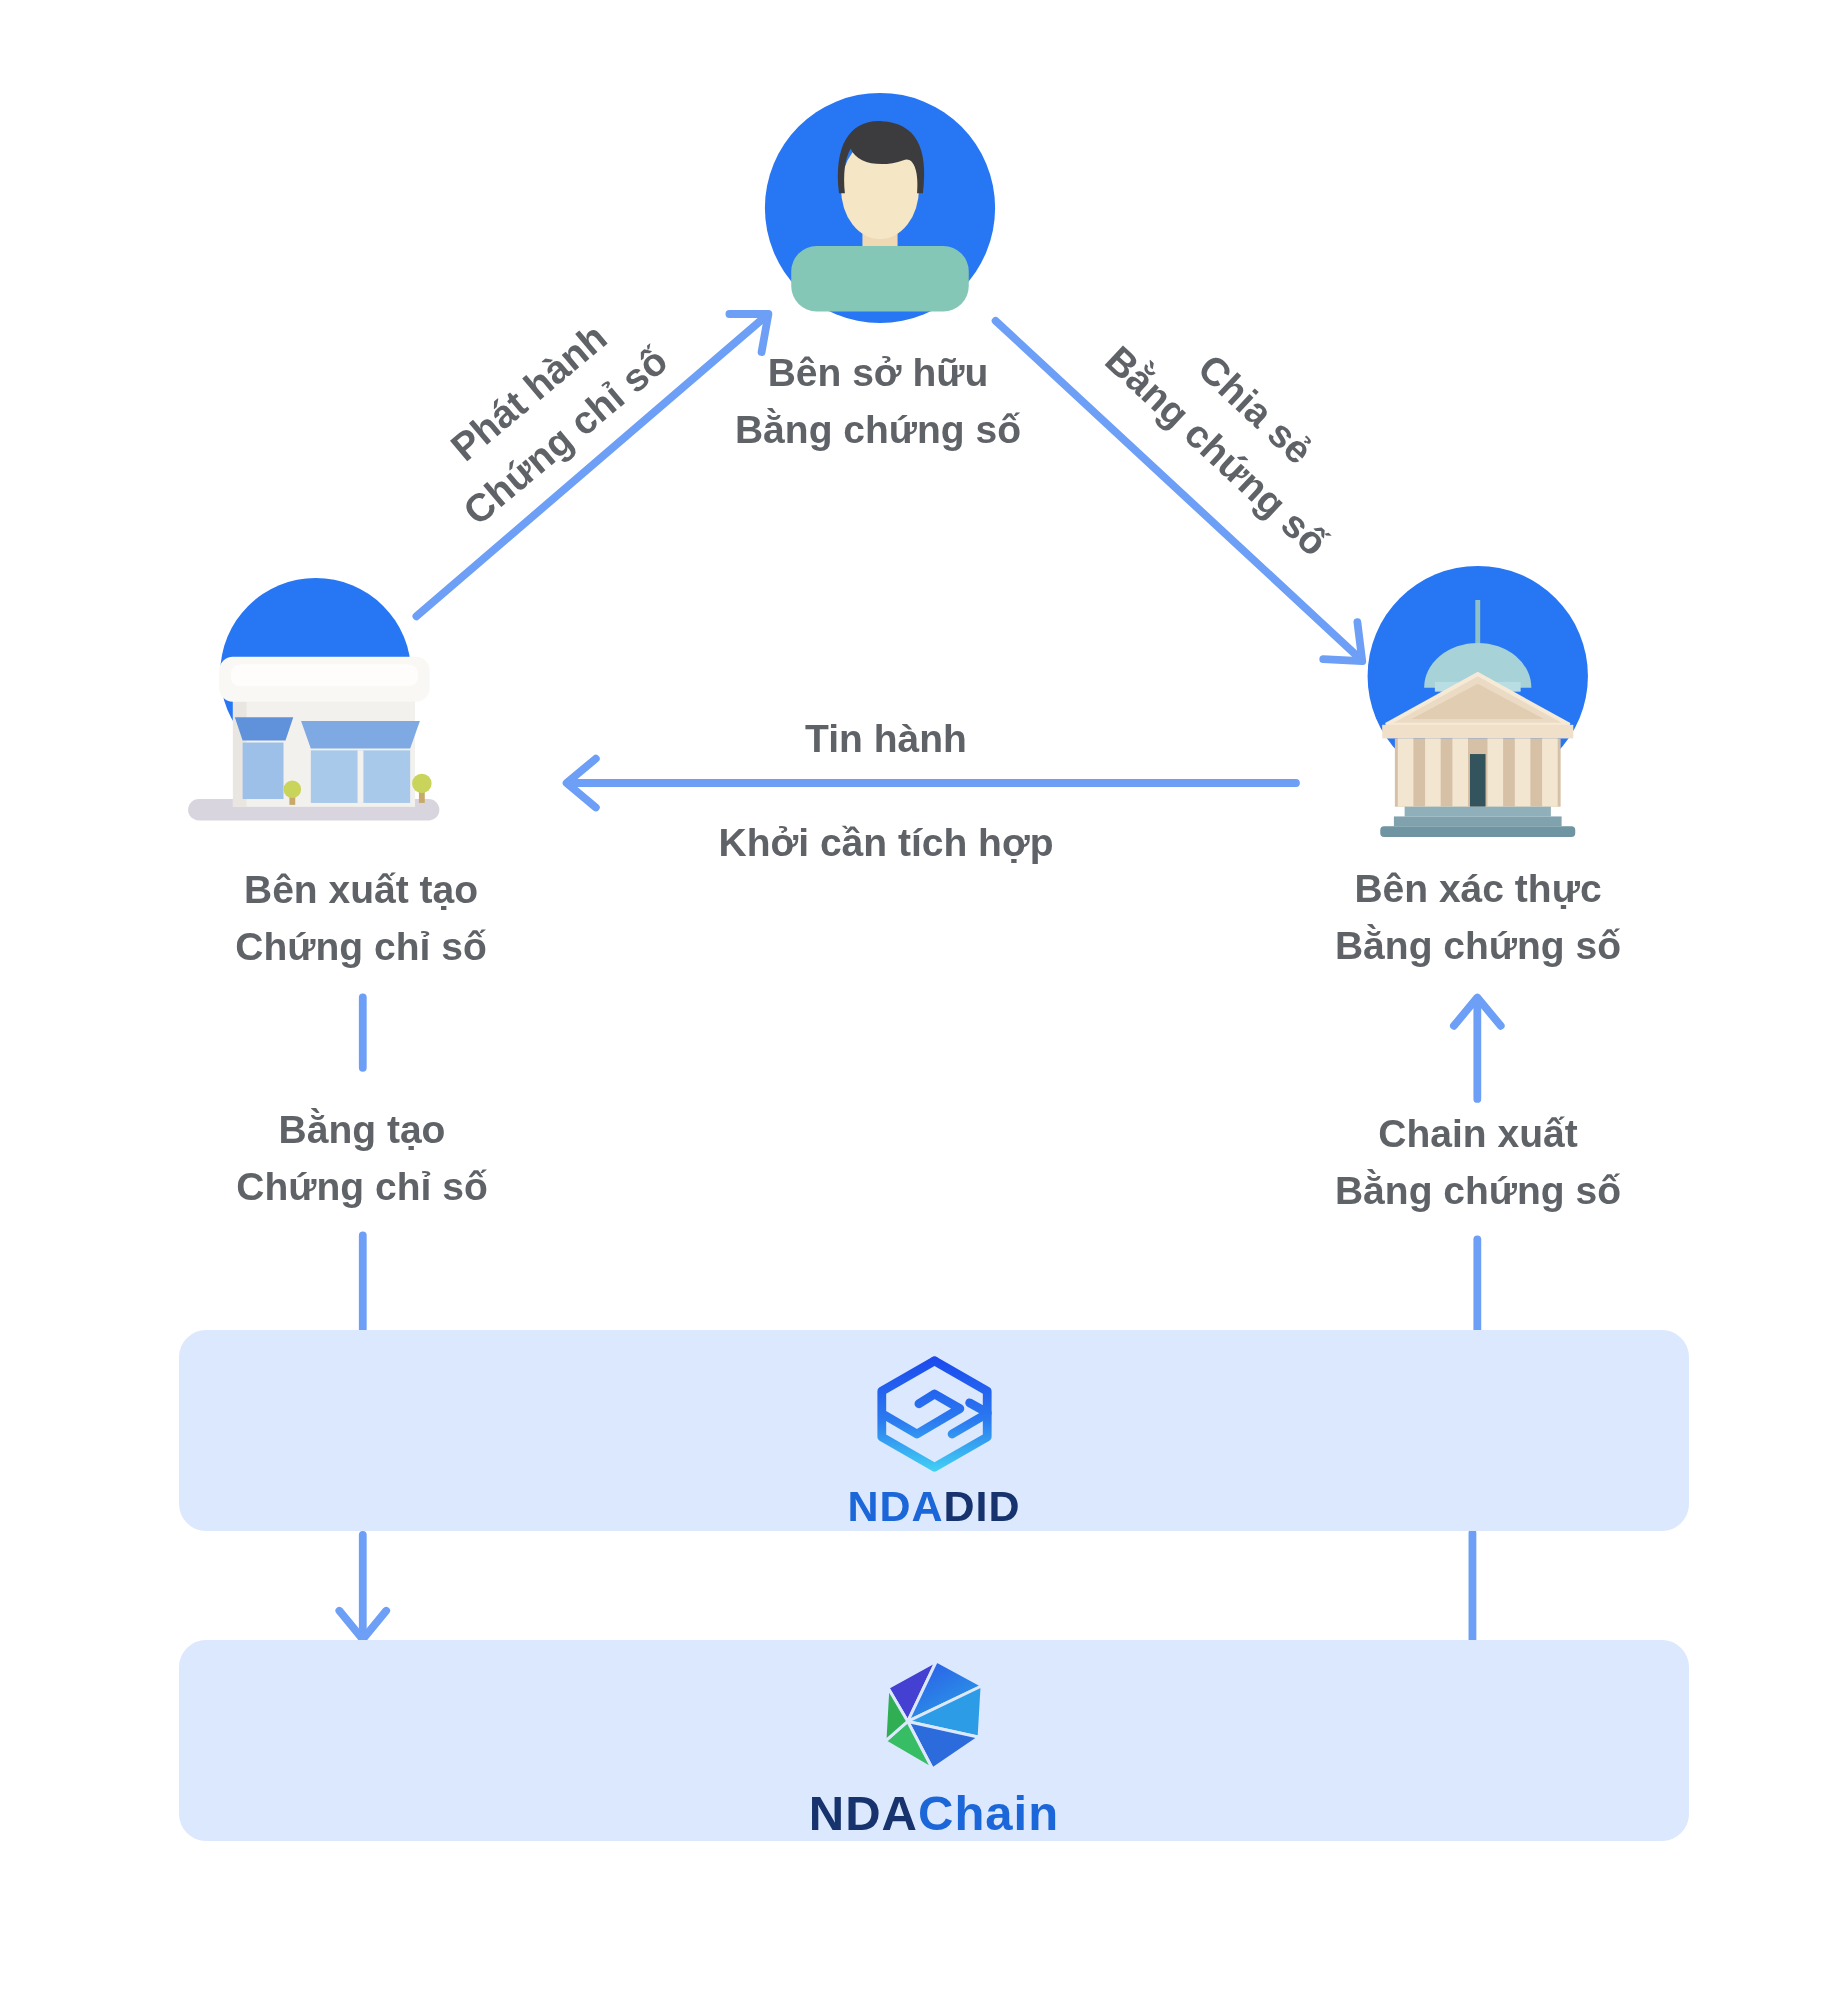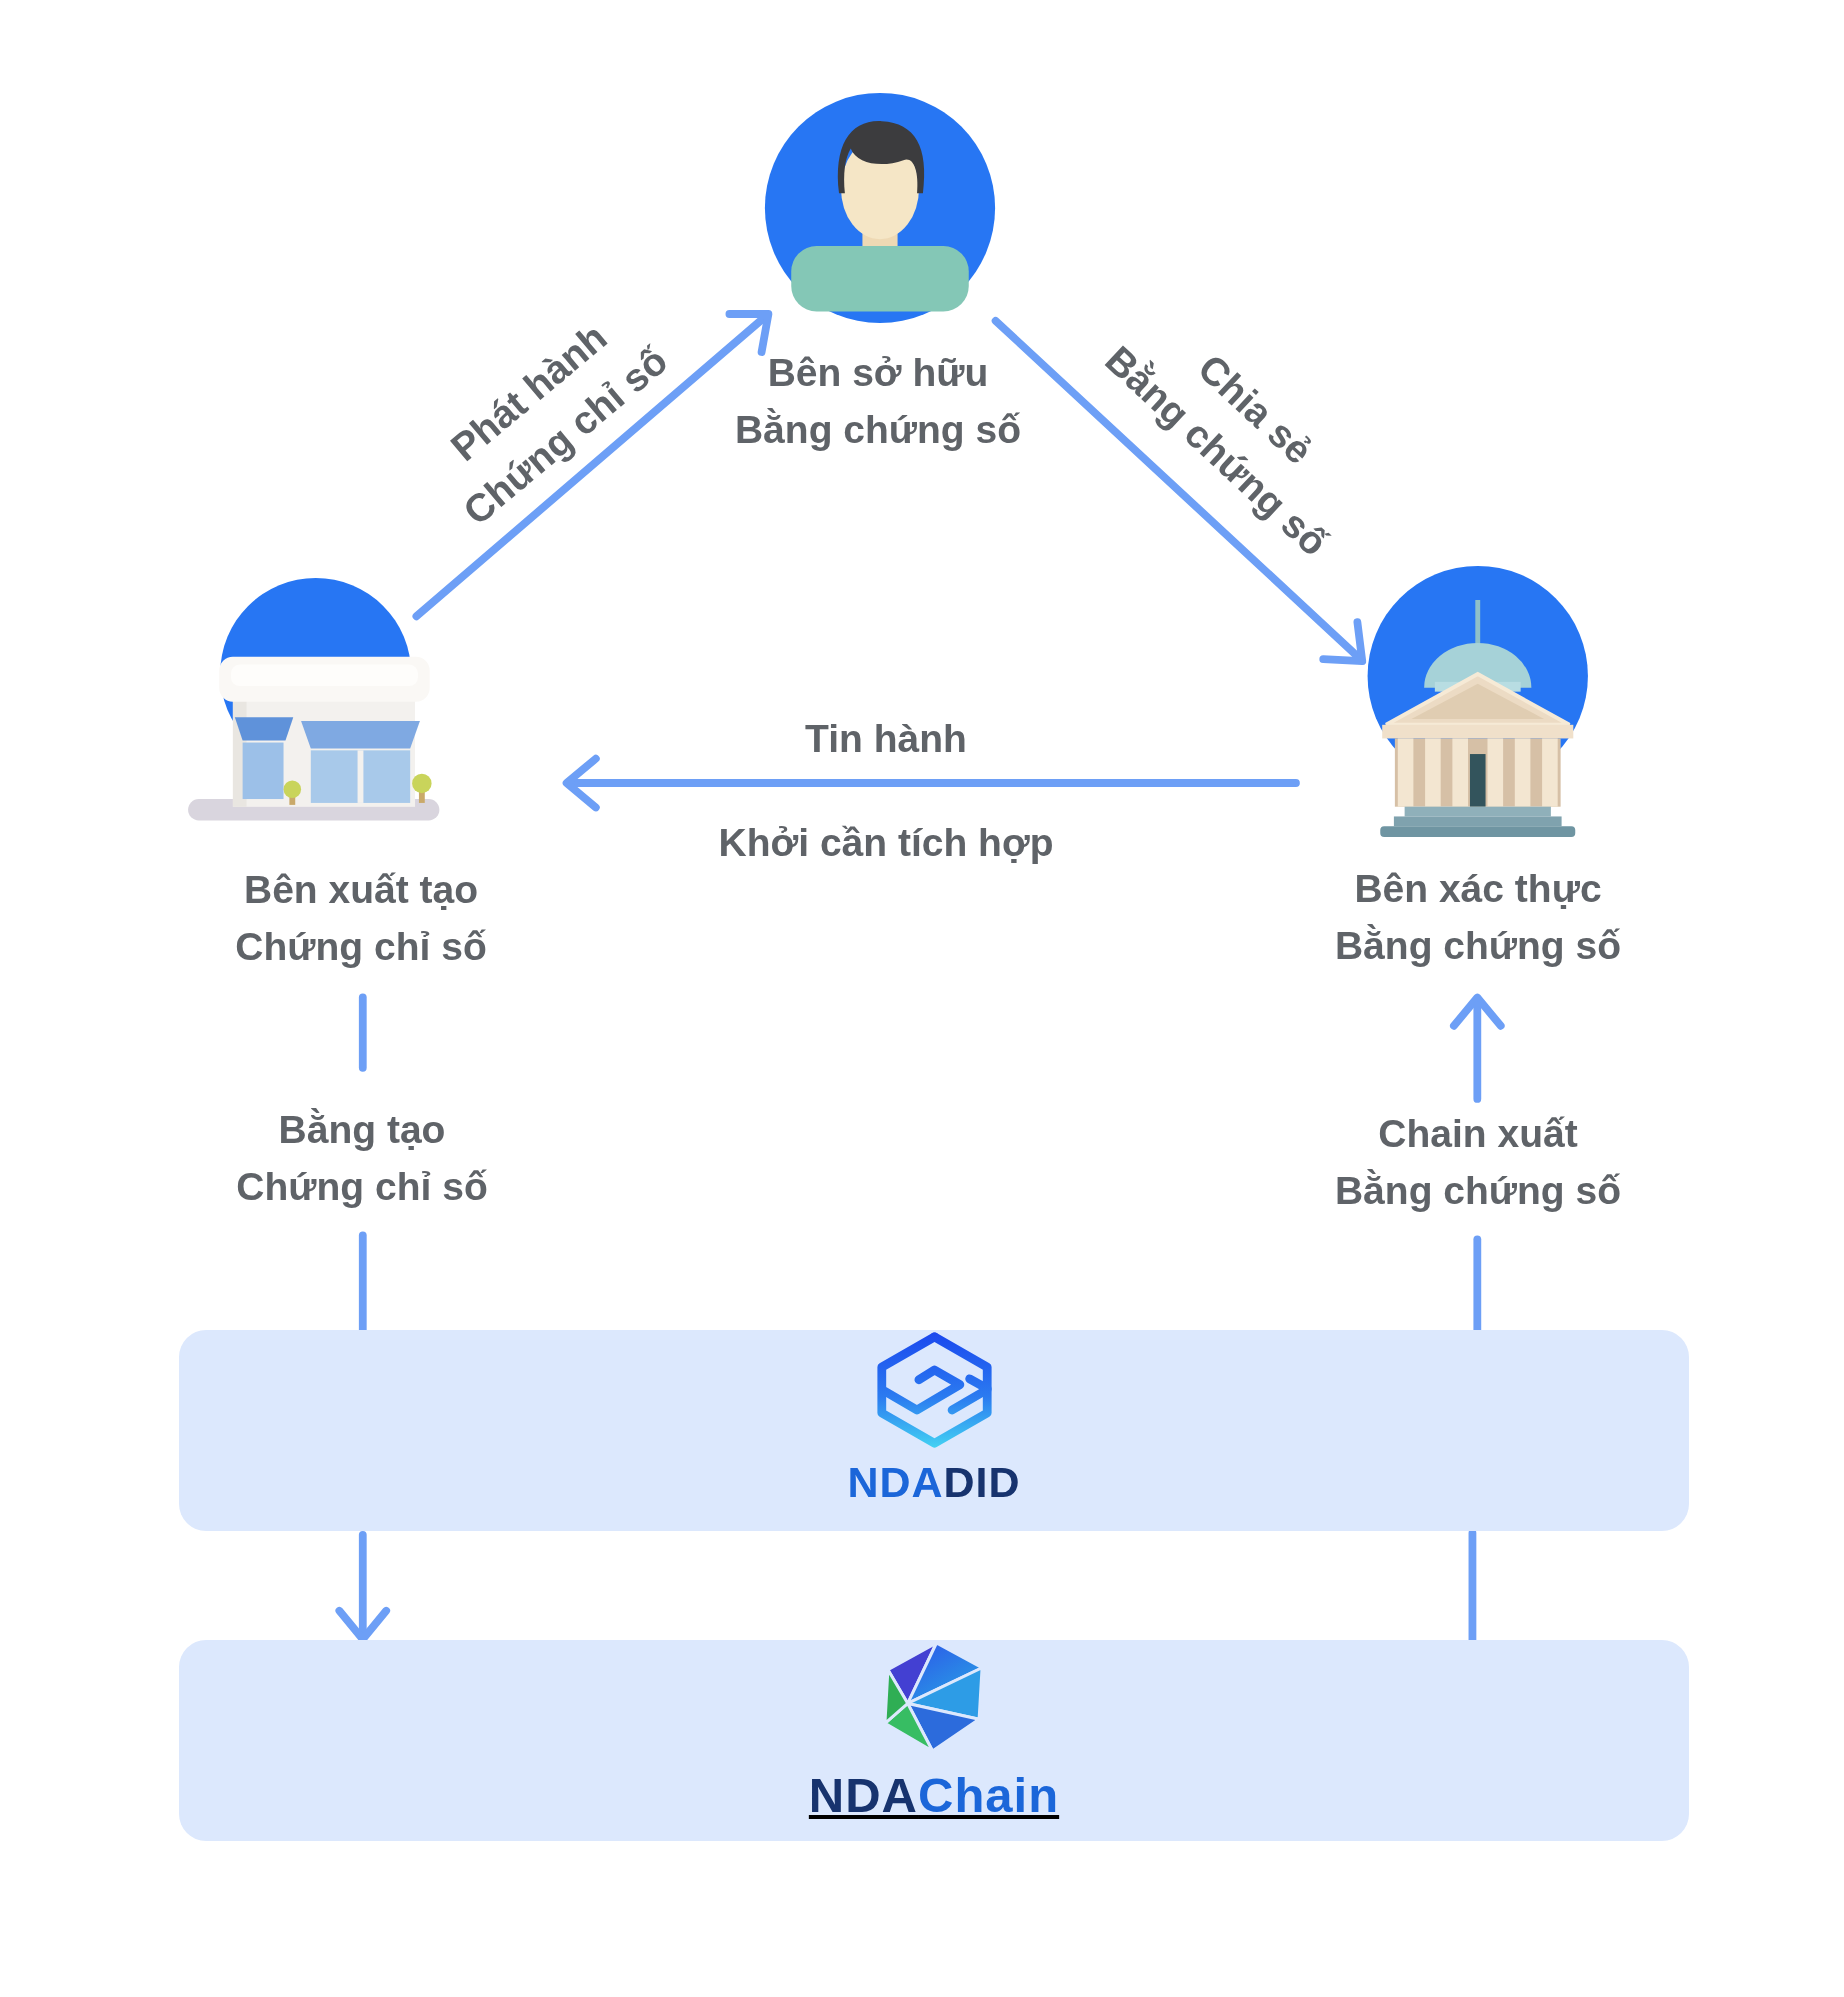--- a/index.html
+++ b/index.html
@@ -29,24 +29,24 @@
     color:var(--label-gray);
     font-size:39px;font-weight:700;
     line-height:57px;text-align:center;white-space:nowrap;
   }
   .flow-label.single{line-height:45px;}
   .rot-issue{transform:translate(-50%,-50%) rotate(-40deg);}
   .rot-share{transform:translate(-50%,-50%) rotate(43deg);}
   .platform-bar{
     position:absolute;left:179px;width:1510px;height:201px;
     background:var(--bar-background);border-radius:27px;
-    display:flex;flex-direction:column;align-items:center;justify-content:flex-start;
+    display:flex;flex-direction:column;align-items:center;justify-content:flex-end;
   }
   .platform-bar.ndadid{top:1330px;}
-  .platform-bar.ndachain{top:1640px;text-decoration:underline;}
+  .platform-bar.ndachain{top:1640px;}
   .logo-text{font-weight:700;letter-spacing:1px;white-space:nowrap;}
   .logo-text.ndadid{font-size:43px;margin-top:5.9px;}
   .logo-text.ndachain{font-size:49px;margin-top:9.8px;}
   .logo-prefix-blue{color:var(--logo-blue);}
   .logo-suffix-navy{color:var(--logo-navy);}
   .logo-prefix-navy{color:var(--logo-navy);}
   .logo-suffix-blue{color:var(--logo-blue);}
   .c-accent{fill:var(--accent-blue);}
 </style>
 </head>

